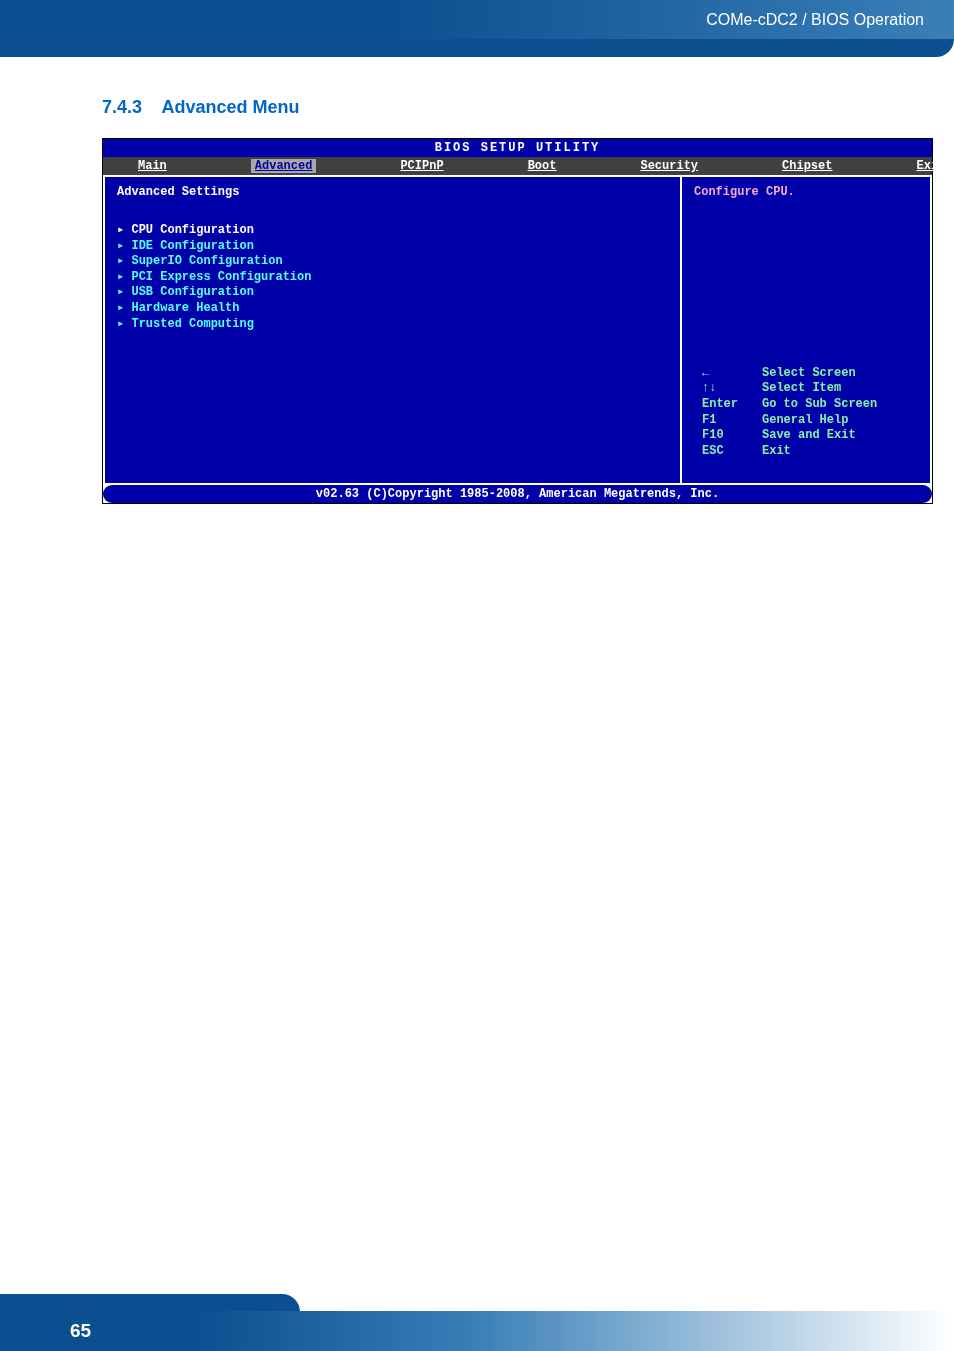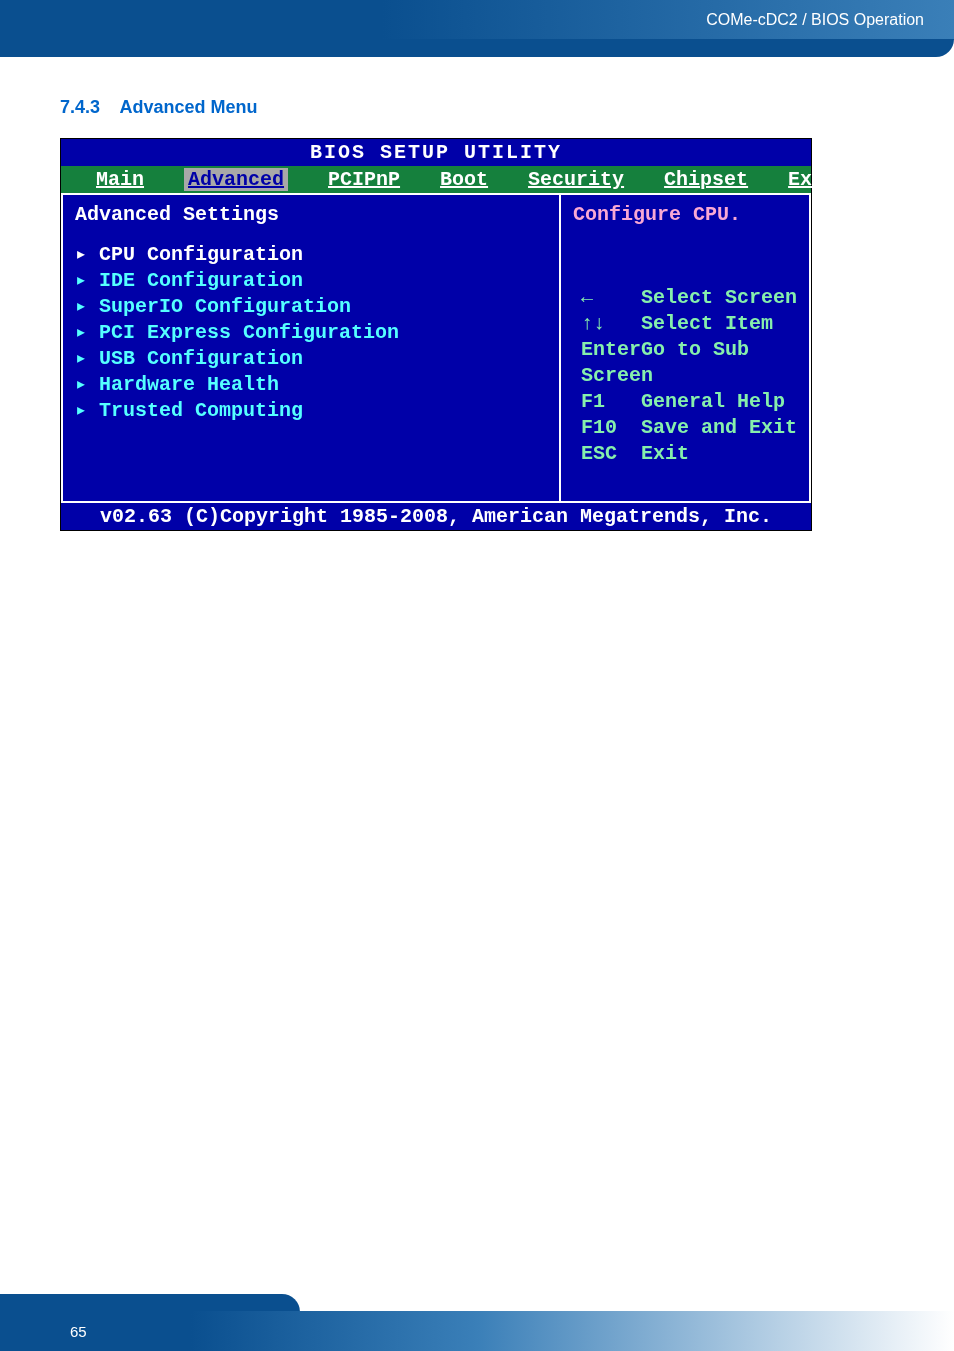--- a/index.html
+++ b/index.html
@@ -27,50 +27,51 @@
       font-weight: 300;
     }
     .header-curve {
       background: #0a4f8f;
       height: 18px;
       width: 100%;
       border-radius: 0 0 30px 0;
       margin-top: -1px;
     }
     .content-area {
-      padding: 40px 70px 30px 60px;
+      padding: 40px 70px 30px 102px;
     }
     .section-title {
       color: #0066cc;
       font-size: 18px;
       font-weight: bold;
       margin-bottom: 20px;
     }
     .section-num {
       margin-right: 15px;
     }
     .bios-container {
-      width: 752px;
+      width: 831px;
       font-family: 'Courier New', monospace;
       font-weight: bold;
-      font-size: 20px;
+      font-size: 12px;
       border: 1px solid #000;
     }
     .bios-title-bar {
       background: #0000a8;
       color: #ffffff;
       text-align: center;
       padding: 2px 0;
       letter-spacing: 2px;
     }
     .bios-tabs {
-      background: #15803d;
+      background: #404040;
       color: #ffffff;
       display: flex;
       padding: 2px 35px;
+      gap: 44px;
     }
     .bios-tab {
       text-decoration: underline;
       margin-right: 40px;
     }
     .bios-tab.active {
       background: #a8a8a8;
       color: #0000a8;
       padding: 0 4px;
       text-decoration: none;
@@ -91,21 +92,21 @@
     .bios-right {
       width: 250px;
       border: 2px solid #ffffff;
       border-left: none;
       padding: 8px 12px;
       color: #ffffff;
       position: relative;
     }
     .advanced-title {
       color: #ffffff;
-      margin-bottom: 16px;
+      margin-bottom: 24px;
     }
     .warning-text {
       color: #ffff55;
       margin-bottom: 16px;
       line-height: 1.3;
     }
     .menu-item {
       color: #55ffff;
       line-height: 1.3;
     }
@@ -130,20 +131,21 @@
     }
     .nav-key {
       display: inline-block;
       width: 60px;
     }
     .bios-footer {
       background: #0000a8;
       color: #ffffff;
       text-align: center;
       padding: 2px 0;
+      border-radius: 10px;
     }
     .page-footer {
       position: absolute;
       bottom: 0;
       left: 0;
       width: 954px;
     }
     .footer-curve {
       height: 18px;
       background: #0a4f8f;
@@ -154,22 +156,22 @@
     }
     .footer-bar {
       background: linear-gradient(to right, #0a4f8f 0%, #0a4f8f 20%, #3a7fb8 50%, #ffffff 100%);
       height: 40px;
       padding-left: 70px;
       display: flex;
       align-items: center;
     }
     .page-num {
       color: #ffffff;
-      font-size: 15px;
-      font-weight: normal;
+      font-size: 19px;
+      font-weight: bold;
     }
   </style>
 </head>
 <body>
 
 <div class="header-bar">
   <span class="header-text">COMe-cDC2 / BIOS Operation</span>
 </div>
 <div class="header-curve"></div>
 

